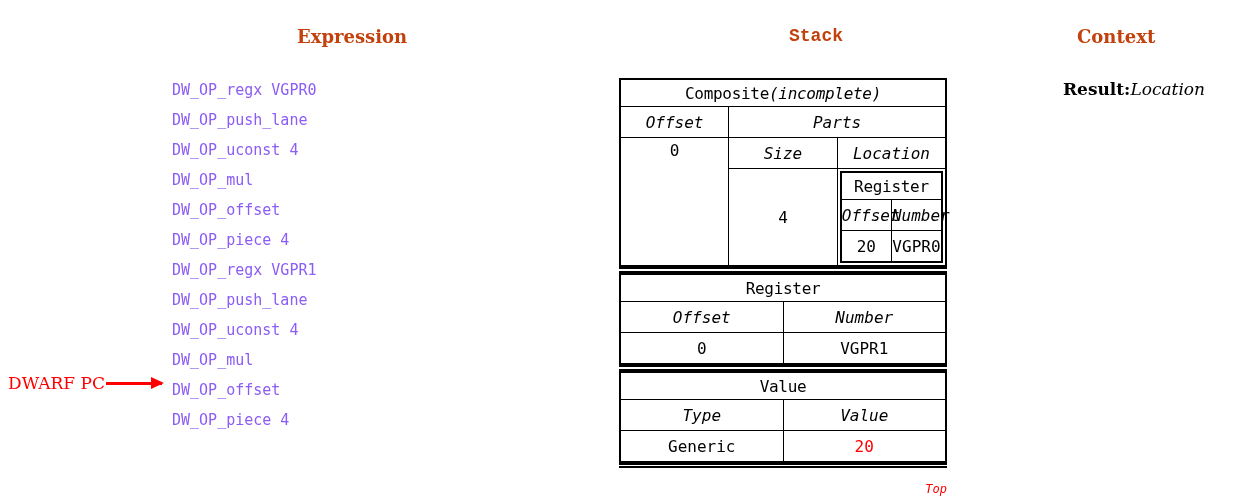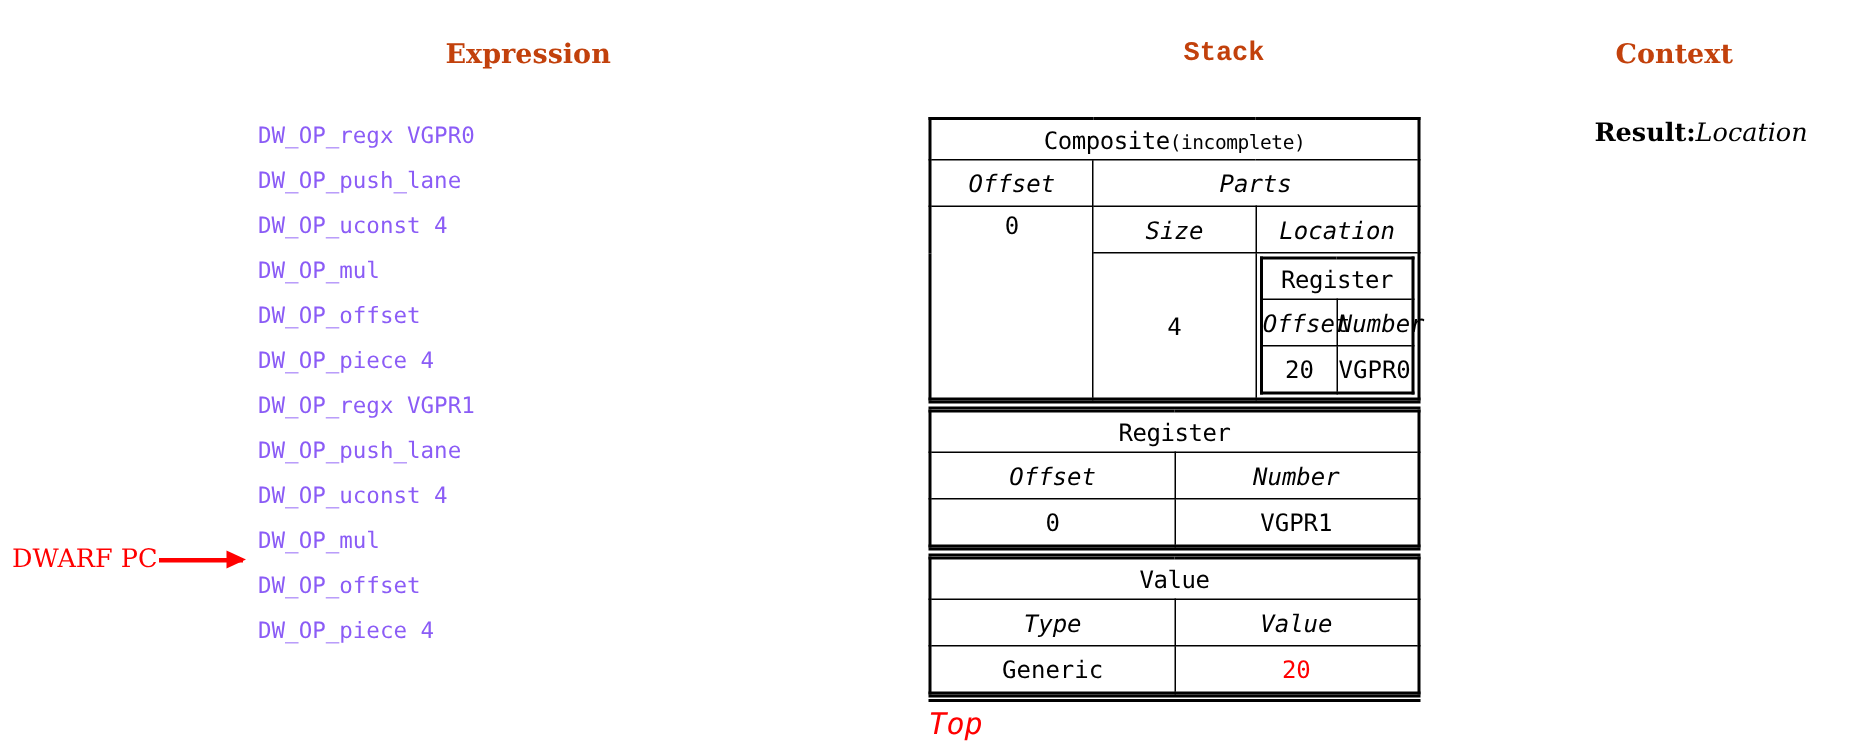--- a/index.html
+++ b/index.html
@@ -40,21 +40,21 @@
     font-size: 15px;
     line-height: 30px;
     color: #8b5cf6;
     white-space: pre;
   }
 
   
   #dwarf-pc {
     position: absolute;
     left: 8px;
-    top: 362px;
+    top: 372px;
     display: flex;
     align-items: center;
     height: 22px;
   }
   #dwarf-pc .pc-label {
     font-family: "DejaVu Serif", serif;
     font-size: 17px;
     color: #ff0000;
     white-space: nowrap;
   }
@@ -117,21 +117,22 @@
 
   .t-title {
     font-family: "DejaVu Sans Mono", monospace;
     font-weight: bold;
     font-size: 16px;
     height: 26px;
     letter-spacing: -0.3px;
   }
   .t-title .sub {
     font-weight: normal;
-    font-size: 13px;
+    font-style: italic;
+    font-size: 16px;
   }
   .t-head {
     font-family: "DejaVu Sans Mono", monospace;
     font-style: italic;
     font-size: 16px;
     height: 30px;
   }
   .t-cell {
     font-family: "DejaVu Sans Mono", monospace;
     font-size: 16px;
@@ -159,24 +160,24 @@
     vertical-align: middle;
     color: #000;
   }
 
   
   .half { width: 50%; }
 
   #top-label {
     font-family: "DejaVu Sans Mono", monospace;
     font-style: italic;
-    font-size: 20px;
+    font-size: 12px;
     color: #ff0000;
-    text-align: left;
-    margin-top: 2px;
+    text-align: right;
+    margin-top: 14px;
   }
 
   
   #context-area {
     position: absolute;
     left: 1010px;
     top: 78px;
     width: 220px;
     text-align: center;
   }

